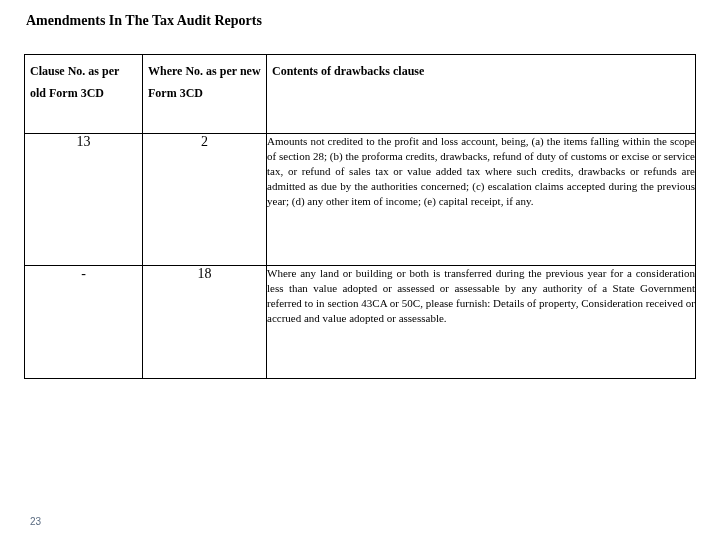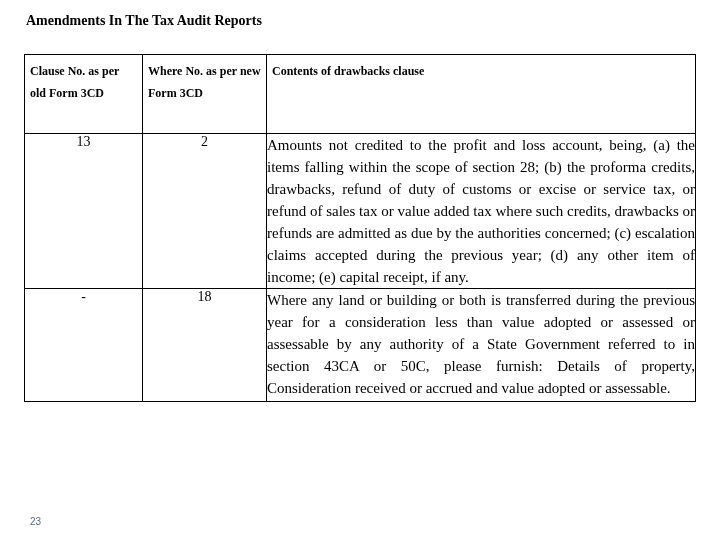--- a/index.html
+++ b/index.html
@@ -4,21 +4,21 @@
 <style>
   html, body { margin:0; padding:0; }
   body { width:720px; height:540px; background:#ffffff; position:relative; overflow:hidden;
          font-family:"Liberation Serif", "DejaVu Serif", serif; color:#000; }
   .title { position:absolute; left:26px; top:13px; font-size:14px; font-weight:bold; letter-spacing:0px; }
   table.audit { position:absolute; left:24px; top:54px; width:672px; border-collapse:collapse; }
   table.audit td, table.audit th { border:1px solid #000; vertical-align:top; padding:0; }
   table.audit th { font-weight:bold; font-size:12px; line-height:22px; text-align:left; padding:5px 4px 0 5px; height:73px; }
   .c1 { width:108px; } .c2 { width:114px; }
   td.num { text-align:center; font-size:14px; padding-top:7px; }
-  td.txt { font-size:15px; line-height:22px; text-align:justify; padding:6px 9px 4px 7px;margin-left:22px; }
+  td.txt { font-size:11px; line-height:15px; text-align:justify; padding:6px 9px 4px 7px;margin-left:22px; }
   tr.r1 td { height:131px; }
   tr.r2 td { height:112px; }
   .pagenum { position:absolute; left:30px; top:516px; font-family:Liberation Sans, sans-serif;
              font-size:10px; color:#5a6b80; }
 </style>
 </head>
 <body>
 
 <div class="title">Amendments In The Tax Audit Reports</div>
 

